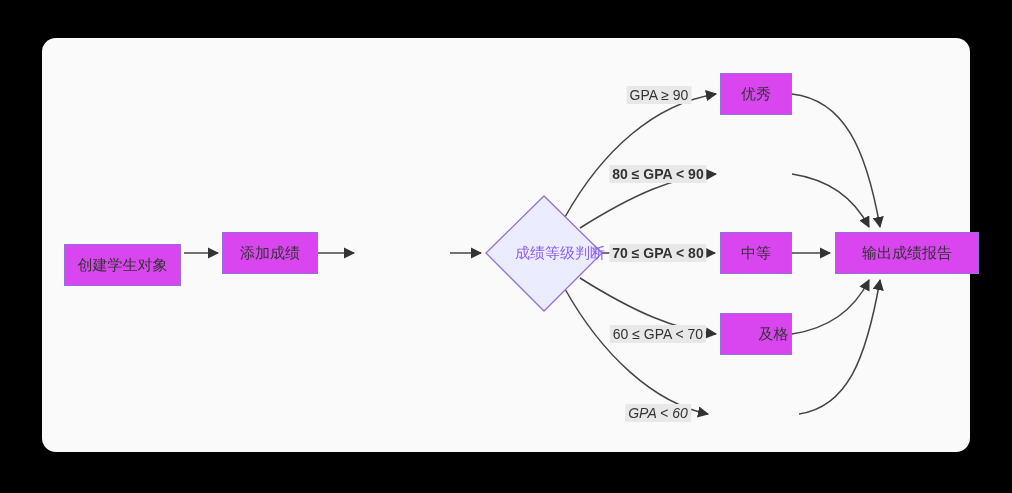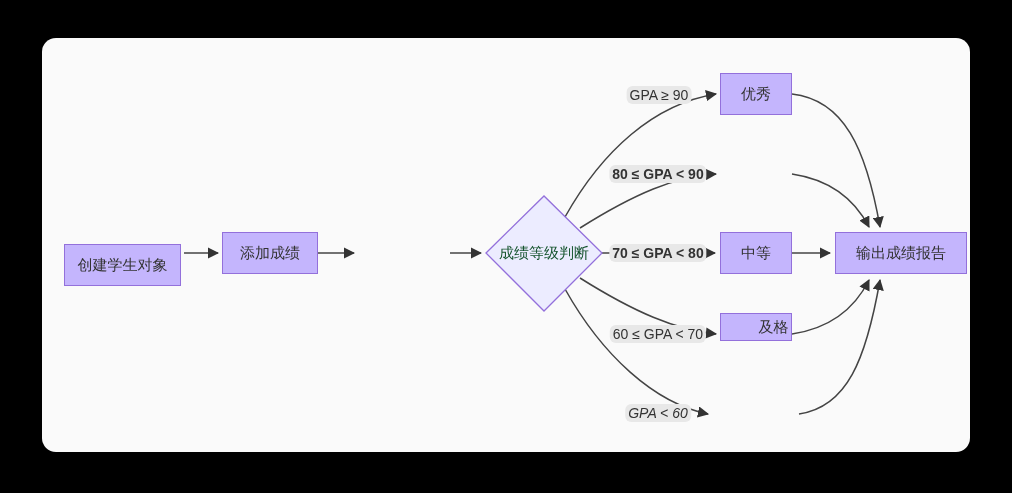--- a/index.html
+++ b/index.html
@@ -21,45 +21,45 @@
     border-radius: 14px;
   }
   .panel svg {
     position: absolute;
     left: 0;
     top: 0;
   }
   .node {
     position: absolute;
     box-sizing: border-box;
-    background: #c4b5fd;
+    background: #d946ef;
     border: 1.3px solid #9370DB;
     color: #333333;
     font-size: 15px;
     display: flex;
     align-items: center;
     justify-content: center;
     white-space: nowrap;
   }
   .diamond-label {
     position: absolute;
-    color: #14532d;
+    color: #8b5cf6;
     font-size: 15px;
     transform: translate(-50%, -50%);
     white-space: nowrap;
+    margin-left: 16px;
   }
   .edge-label {
     position: absolute;
     transform: translate(-50%, -50%);
     background: #e8e8e8;
     color: #333333;
     font-size: 14px;
     padding: 1px 3px;
     white-space: nowrap;
-    border-radius: 6px;
   }
   .edge-path {
     fill: none;
     stroke: #444444;
     stroke-width: 1.5px;
   }
 </style>
 </head>
 <body>
 
@@ -96,24 +96,24 @@
   <div class="node" style="left:180px; top:194px; width:96px; height:42px;">添加成绩</div>
 
 
   <div class="diamond-label" style="left:502px; top:215px;">成绩等级判断</div>
 
   <div class="node" style="left:678px; top:35px; width:72px; height:42px;">优秀</div>
 
 
   <div class="node" style="left:678px; top:194px; width:72px; height:42px;">中等</div>
 
-  <div class="node" style="left:678px; top:275px; width:72px; height:28px;padding-left:35px;">及格</div>
+  <div class="node" style="left:678px; top:275px; width:72px; height:42px;padding-left:35px;">及格</div>
 
 
-  <div class="node" style="left:793px; top:194px; width:132px; height:42px;">输出成绩报告</div>
+  <div class="node" style="left:793px; top:194px; width:144px; height:42px;">输出成绩报告</div>
 
   <div class="edge-label" style="left:617px; top:57px;">GPA ≥ 90</div>
 
   <div class="edge-label" style="left:616px; top:136px;font-weight:bold;">80 ≤ GPA &lt; 90</div>
 
   <div class="edge-label" style="left:616px; top:215px;font-weight:bold;">70 ≤ GPA &lt; 80</div>
 
   <div class="edge-label" style="left:616px; top:296px;text-align:center;">60 ≤ GPA &lt; 70</div>
 
   <div class="edge-label" style="left:616px; top:375px;font-style:italic;">GPA &lt; 60</div>

